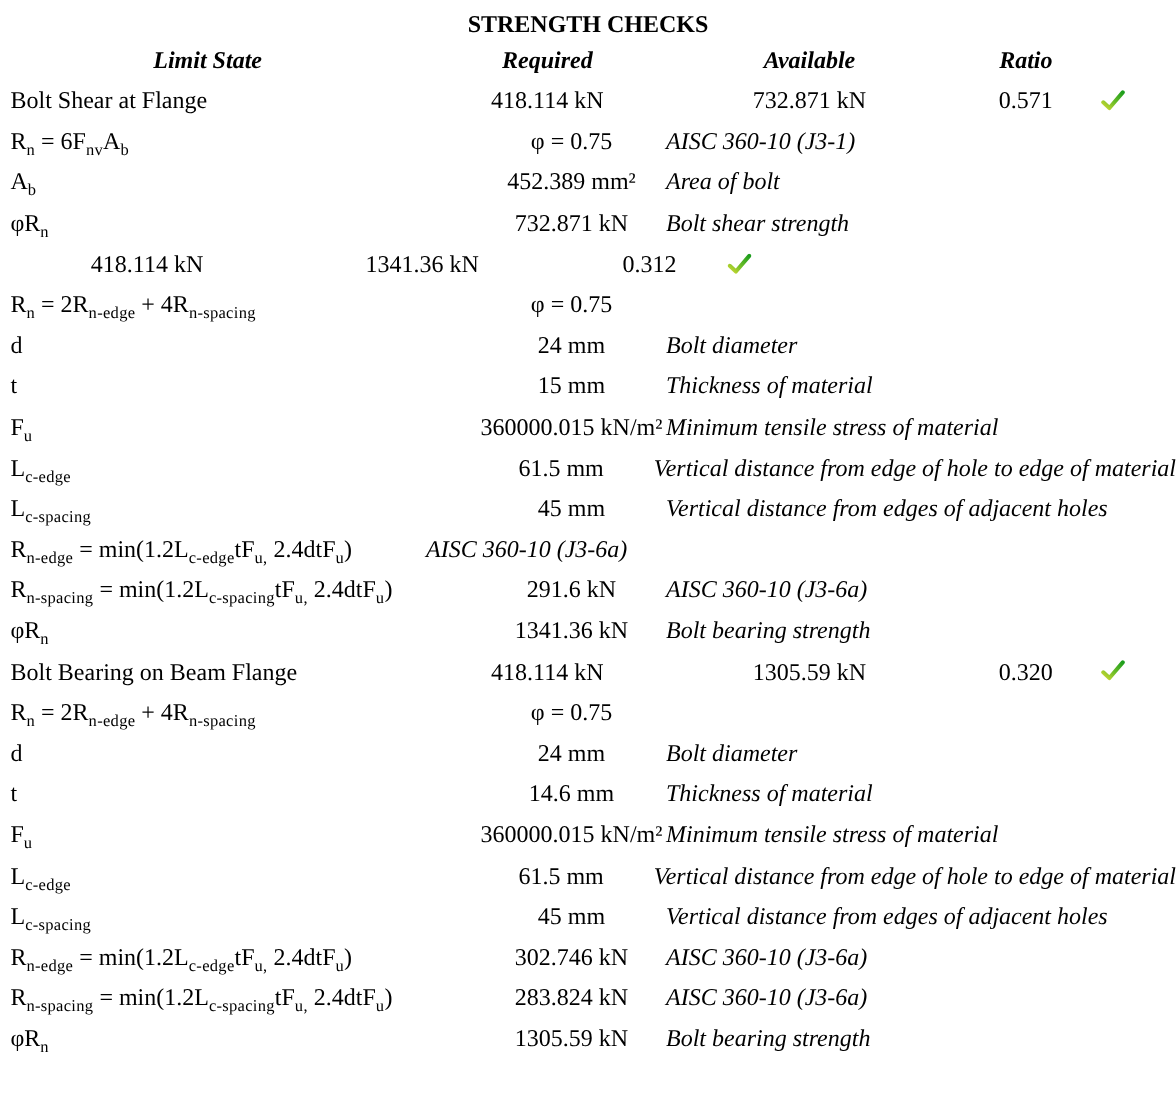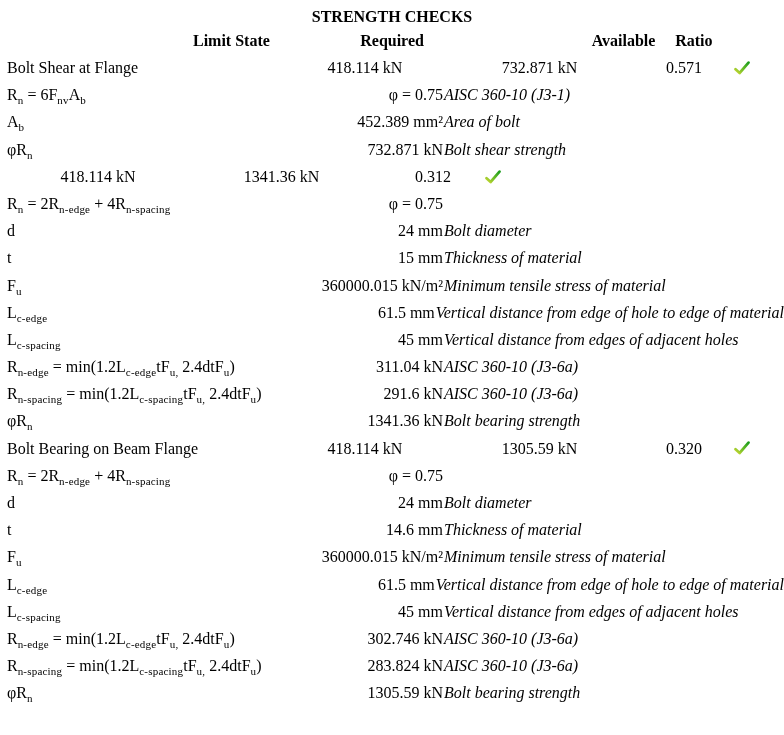--- a/index.html
+++ b/index.html
@@ -14,24 +14,24 @@
     padding-top: 6px; height: 28px; text-align: center;
     font-weight: bold; font-size: 16px; line-height: 22px;
   }
   .hrow { display: flex; height: 26px; line-height: 26px; font-weight: bold; white-space: nowrap; }
   .row  { display: flex; height: 27.2px; line-height: 27.2px; white-space: nowrap; }
   .c1 { width: 283px; padding-left: 7px; }
   .c2 { width: 124px; margin-left: 36px; }
   .c3 { width: 243px; }
   .c4 { width: 60px; }
   .c5 { width: 74px; padding-left: 22px; }
-  .hdr { text-align: right; }
+  .hdr { text-align: center; font-style: italic; }
   .sec .c1 { font-weight: normal; }
   .sec .c2, .sec .c3, .sec .c4 { text-align: center; }
-  .det .c2 { text-align: right; }
+  .det .c2 { text-align: center; }
   .desc { flex: 1; font-style: italic; padding-left: 1px; }
   .sb { font-size: 11px; line-height: 0; vertical-align: -4px; letter-spacing: 0.2px; }
   .ck { vertical-align: middle; margin-top: -3px; }
   .gdefs { position: absolute; width: 0; height: 0; }
 </style>
 </head>
 <body>
 
 <svg class="gdefs" aria-hidden="true">
   <defs>
@@ -110,21 +110,20 @@
         <div class="c2">61.5 mm</div>
         <div class="desc">Vertical distance from edge of hole to edge of material</div>
       </div>
       <div class="row det">
         <div class="c1"><span>L</span><span class="sb">c-spacing</span></div>
         <div class="c2">45 mm</div>
         <div class="desc">Vertical distance from edges of adjacent holes</div>
       </div>
       <div class="row det">
         <div class="c1"><span>R</span><span class="sb">n-edge</span><span> = min(1.2L</span><span class="sb">c-edge</span><span>tF</span><span class="sb">u,</span><span> 2.4dtF</span><span class="sb">u</span><span>)</span></div>
-        <div class="c2">311.04 kN</div>
         <div class="desc">AISC 360-10 (J3-6a)</div>
       </div>
       <div class="row det">
         <div class="c1"><span>R</span><span class="sb">n-spacing</span><span> = min(1.2L</span><span class="sb">c-spacing</span><span>tF</span><span class="sb">u,</span><span> 2.4dtF</span><span class="sb">u</span><span>)</span></div>
         <div class="c2">291.6 kN</div>
         <div class="desc">AISC 360-10 (J3-6a)</div>
       </div>
       <div class="row det">
         <div class="c1"><span>φR</span><span class="sb">n</span></div>
         <div class="c2">1341.36 kN</div>

